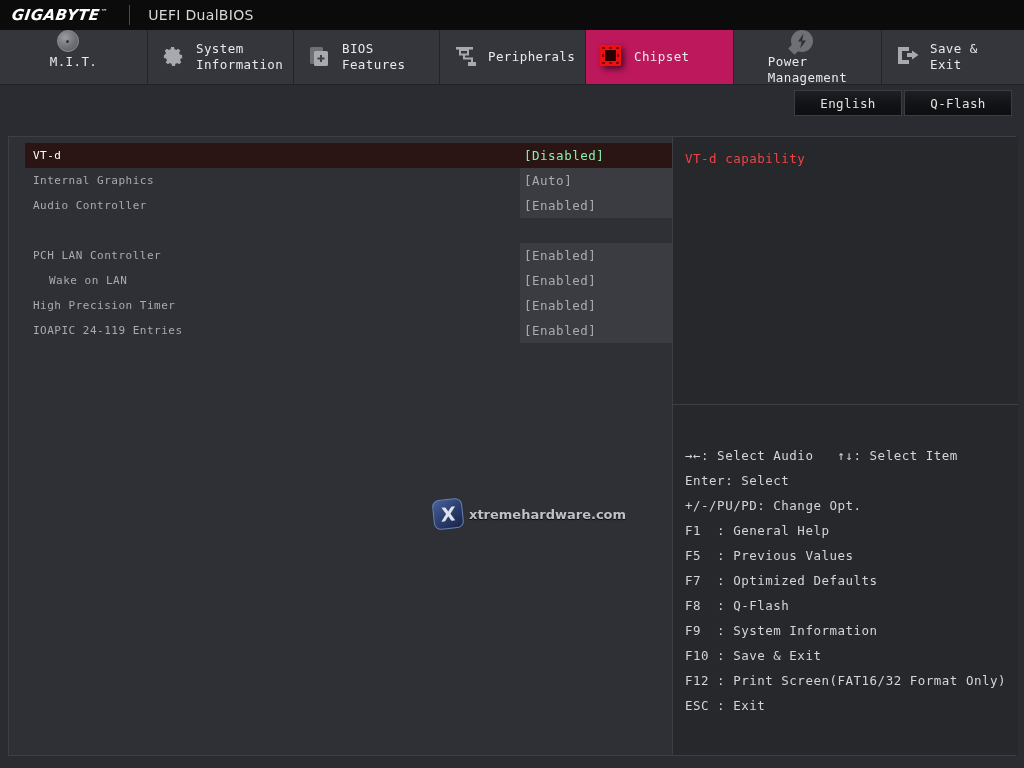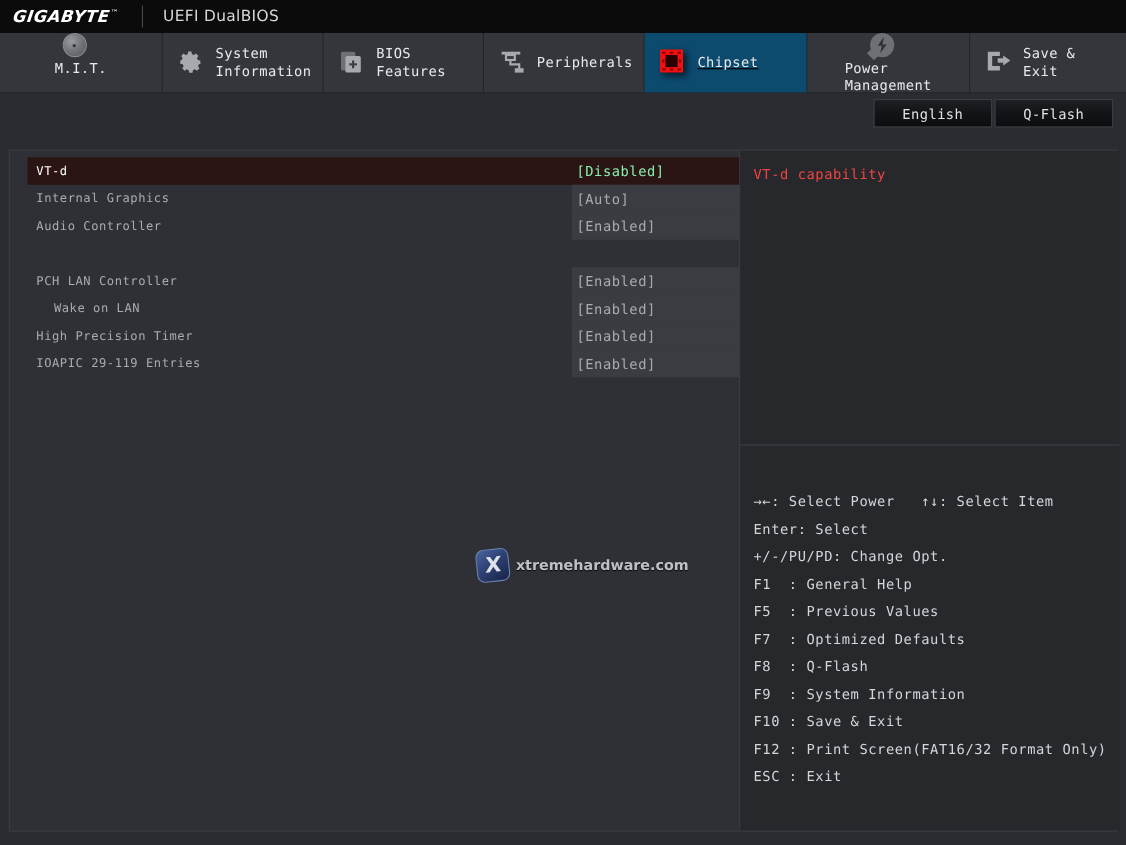--- a/index.html
+++ b/index.html
@@ -39,21 +39,21 @@
     height:55px; background:#34363c;
     display:flex; align-items:stretch;
     border-bottom:1px solid #202125;
   }
   .tab {
     display:flex; align-items:center;
     position:relative; padding:0 14px;
     border-right:1px solid #232428;
     min-width:0;
   }
-  .tab.active { background:#0c4a6e;text-decoration:underline; }
+  .tab.active { background:#be185d; }
   .tab-icon {
     width:24px; height:24px; flex:0 0 24px;
     margin-right:10px; position:relative;
   }
   .tab-label {
     font-size:12.5px; color:#e9e9ea; line-height:16px;
     white-space:pre-line; letter-spacing:0.4px;
   }
   .tab.t-mit   { width:148px;flex-direction:column; }
   .tab.t-sys   { width:146px; }
@@ -319,39 +319,39 @@
           </div>
           <div class="opt-row">
             <div class="opt-label" style="padding-left: 24px;">Wake on LAN</div>
             <div class="opt-value">[Enabled]</div>
           </div>
           <div class="opt-row">
             <div class="opt-label">High Precision Timer</div>
             <div class="opt-value">[Enabled]</div>
           </div>
           <div class="opt-row">
-            <div class="opt-label">IOAPIC 29-119 Entries</div>
+            <div class="opt-label">IOAPIC 24-119 Entries</div>
             <div class="opt-value">[Enabled]</div>
           </div>
         </div>
 
       <div class="watermark">
         <div class="wm-badge">
           <span>X</span>
         </div>
         <div class="wm-text">xtremehardware.com</div>
       </div>
     </div>
 
     <div class="right-pane">
       <div class="help-top">
         <div class="help-text">VT-d capability</div>
       </div>
       <div class="help-keys" id="keys-container">
-          <div class="key-line">→←: Select Power   ↑↓: Select Item</div>
+          <div class="key-line">→←: Select Audio   ↑↓: Select Item</div>
           <div class="key-line">Enter: Select</div>
           <div class="key-line">+/-/PU/PD: Change Opt.</div>
           <div class="key-line">F1  : General Help</div>
           <div class="key-line">F5  : Previous Values</div>
           <div class="key-line">F7  : Optimized Defaults</div>
           <div class="key-line">F8  : Q-Flash</div>
           <div class="key-line">F9  : System Information</div>
           <div class="key-line">F10 : Save &amp; Exit</div>
           <div class="key-line">F12 : Print Screen(FAT16/32 Format Only)</div>
           <div class="key-line">ESC : Exit</div>

